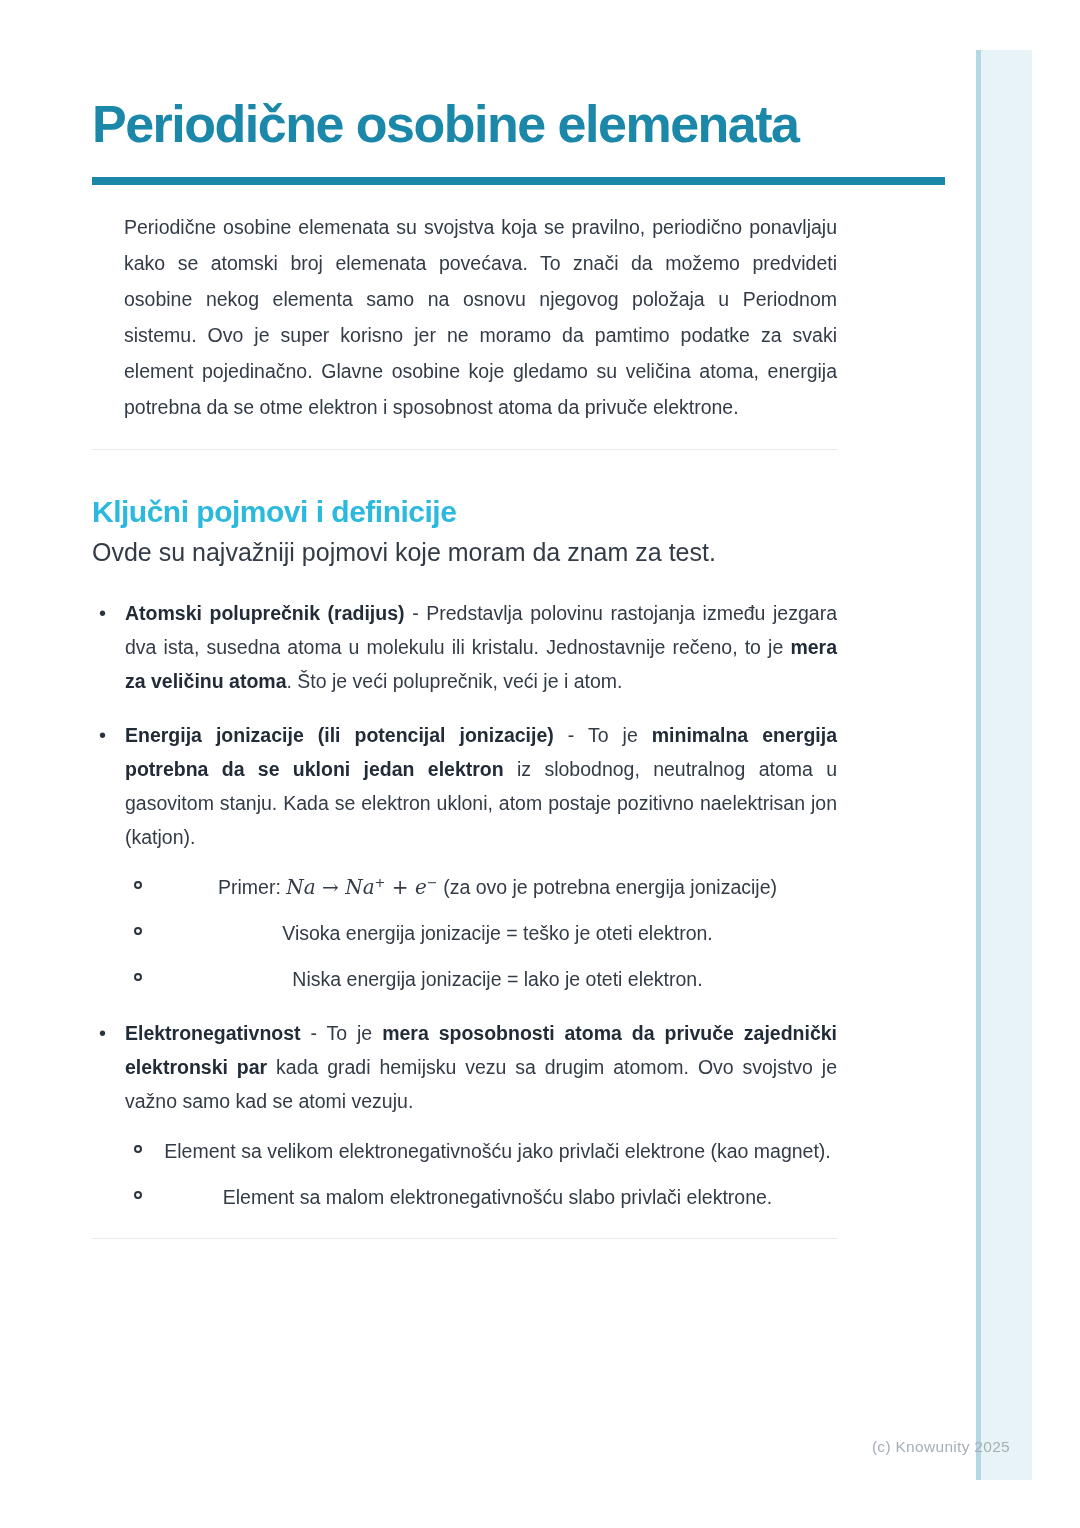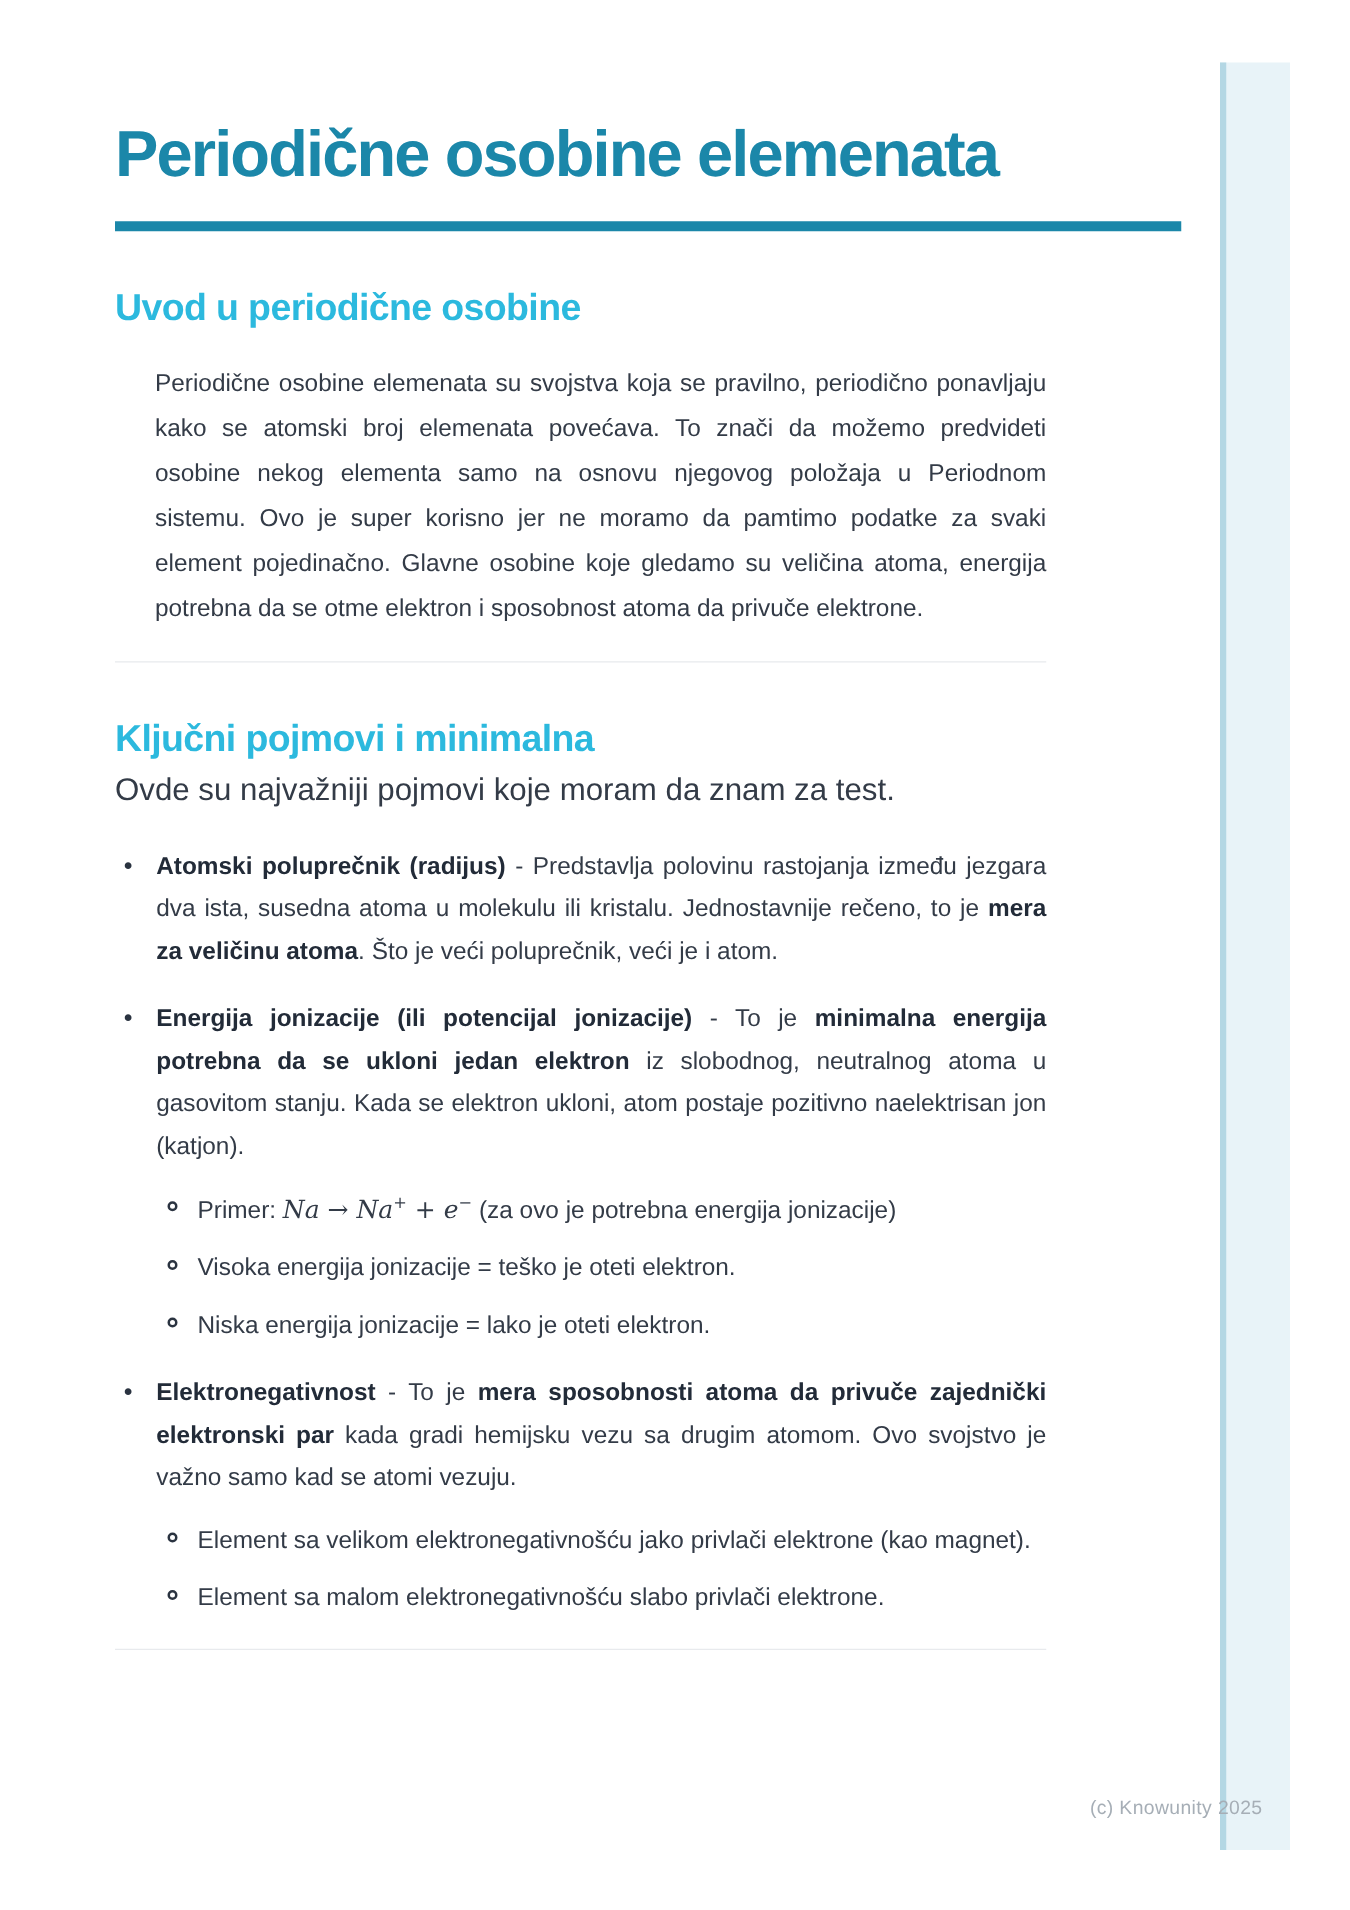--- a/index.html
+++ b/index.html
@@ -67,21 +67,21 @@
     font-size: 20px;
     color: #2a3340;
   }
   strong, b { color: #222b38; font-weight: bold; }
   ul.sub { margin-top: 16px; list-style: none; text-align: left; }
   li.sub-item {
     position: relative;
     padding-left: 33px;
     margin-bottom: 12px;
     line-height: 34px;
-    text-align: left;
+    text-align: center;
   }
   li.sub-item:last-child { margin-bottom: 0; }
   .circle-marker {
     position: absolute;
     left: 9px;
     top: 11px;
     width: 8px;
     height: 8px;
     border: 2.5px solid #2a3340;
     border-radius: 50%;
@@ -118,27 +118,26 @@
 
   <div class="side-accent"></div>
 
   <div class="content">
 
     <h1 class="doc-title">Periodične osobine elemenata</h1>
     <div class="title-rule"></div>
 
     <div class="inner">
 
-      <h2 class="section-heading">Uvod u periodične osobine</h2>
 
       <p class="body-par">Periodične osobine elemenata su svojstva koja se pravilno, periodično ponavljaju kako se atomski broj elemenata povećava. To znači da možemo predvideti osobine nekog elementa samo na osnovu njegovog položaja u Periodnom sistemu. Ovo je super korisno jer ne moramo da pamtimo podatke za svaki element pojedinačno. Glavne osobine koje gledamo su veličina atoma, energija potrebna da se otme elektron i sposobnost atoma da privuče elektrone.</p>
 
       <div class="divider"></div>
 
-      <h2 class="section-heading">Ključni pojmovi i minimalna</h2>
+      <h2 class="section-heading">Ključni pojmovi i definicije</h2>
 
       <p class="lead-par">Ovde su najvažniji pojmovi koje moram da znam za test.</p>
 
       <ul class="terms">
 
         <li class="term-item">
           <span class="bullet-dot">•</span>
           <strong>Atomski poluprečnik (radijus)</strong><span> - </span><span>Predstavlja polovinu rastojanja između jezgara dva ista, susedna atoma u molekulu ili kristalu. Jednostavnije rečeno, to je </span><strong>mera za veličinu atoma</strong><span>. Što je veći poluprečnik, veći je i atom.</span>
         </li>
 

